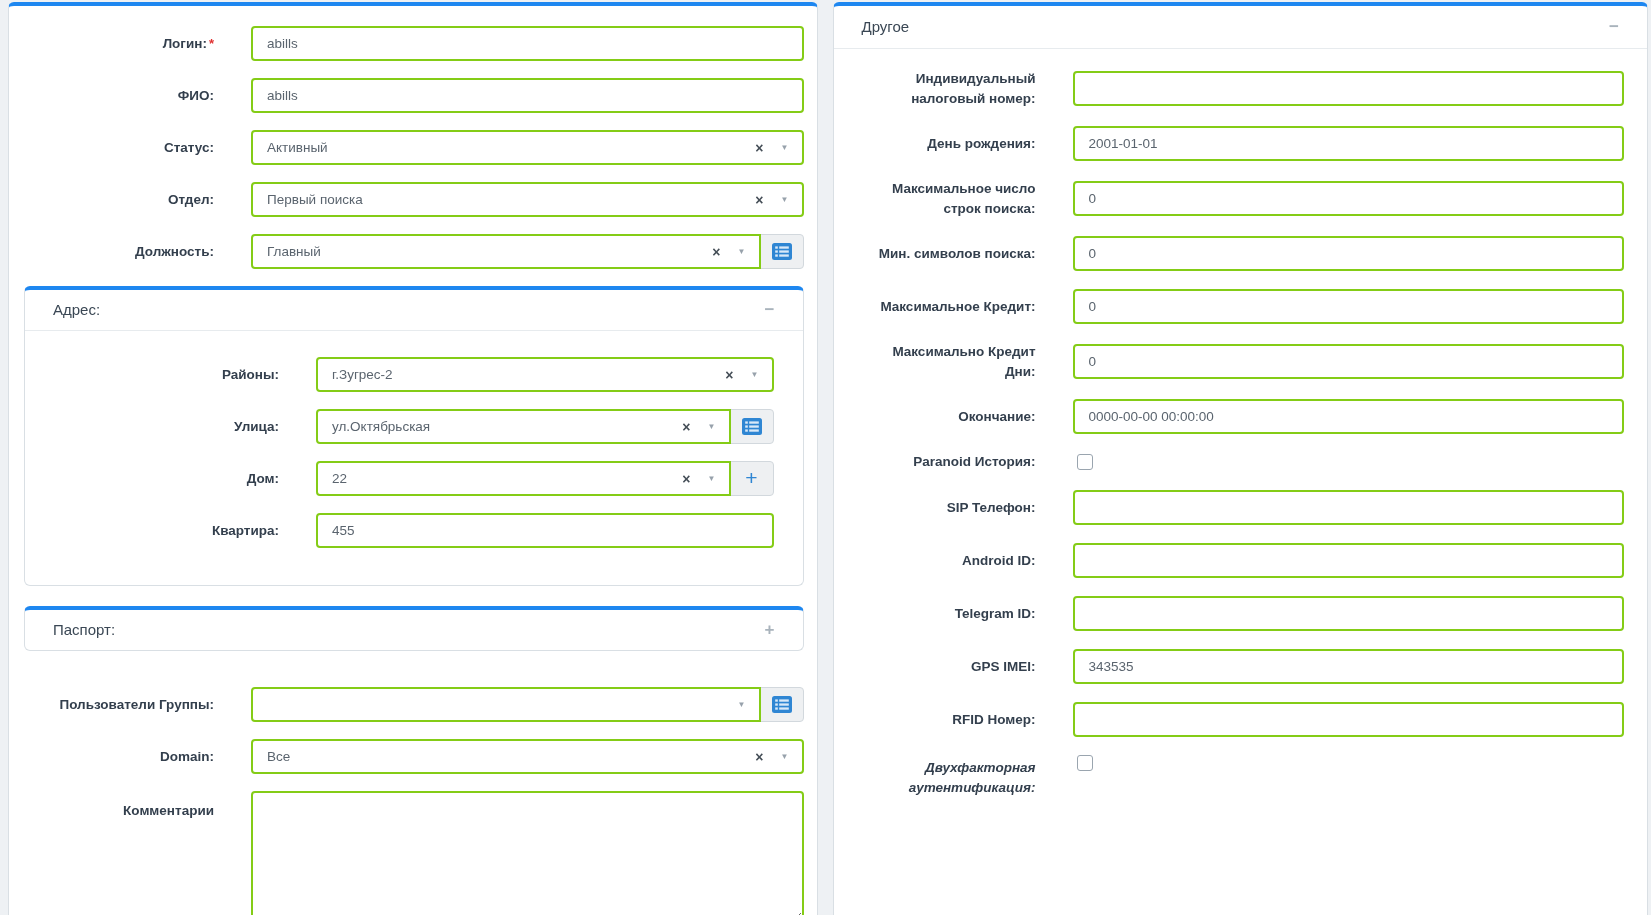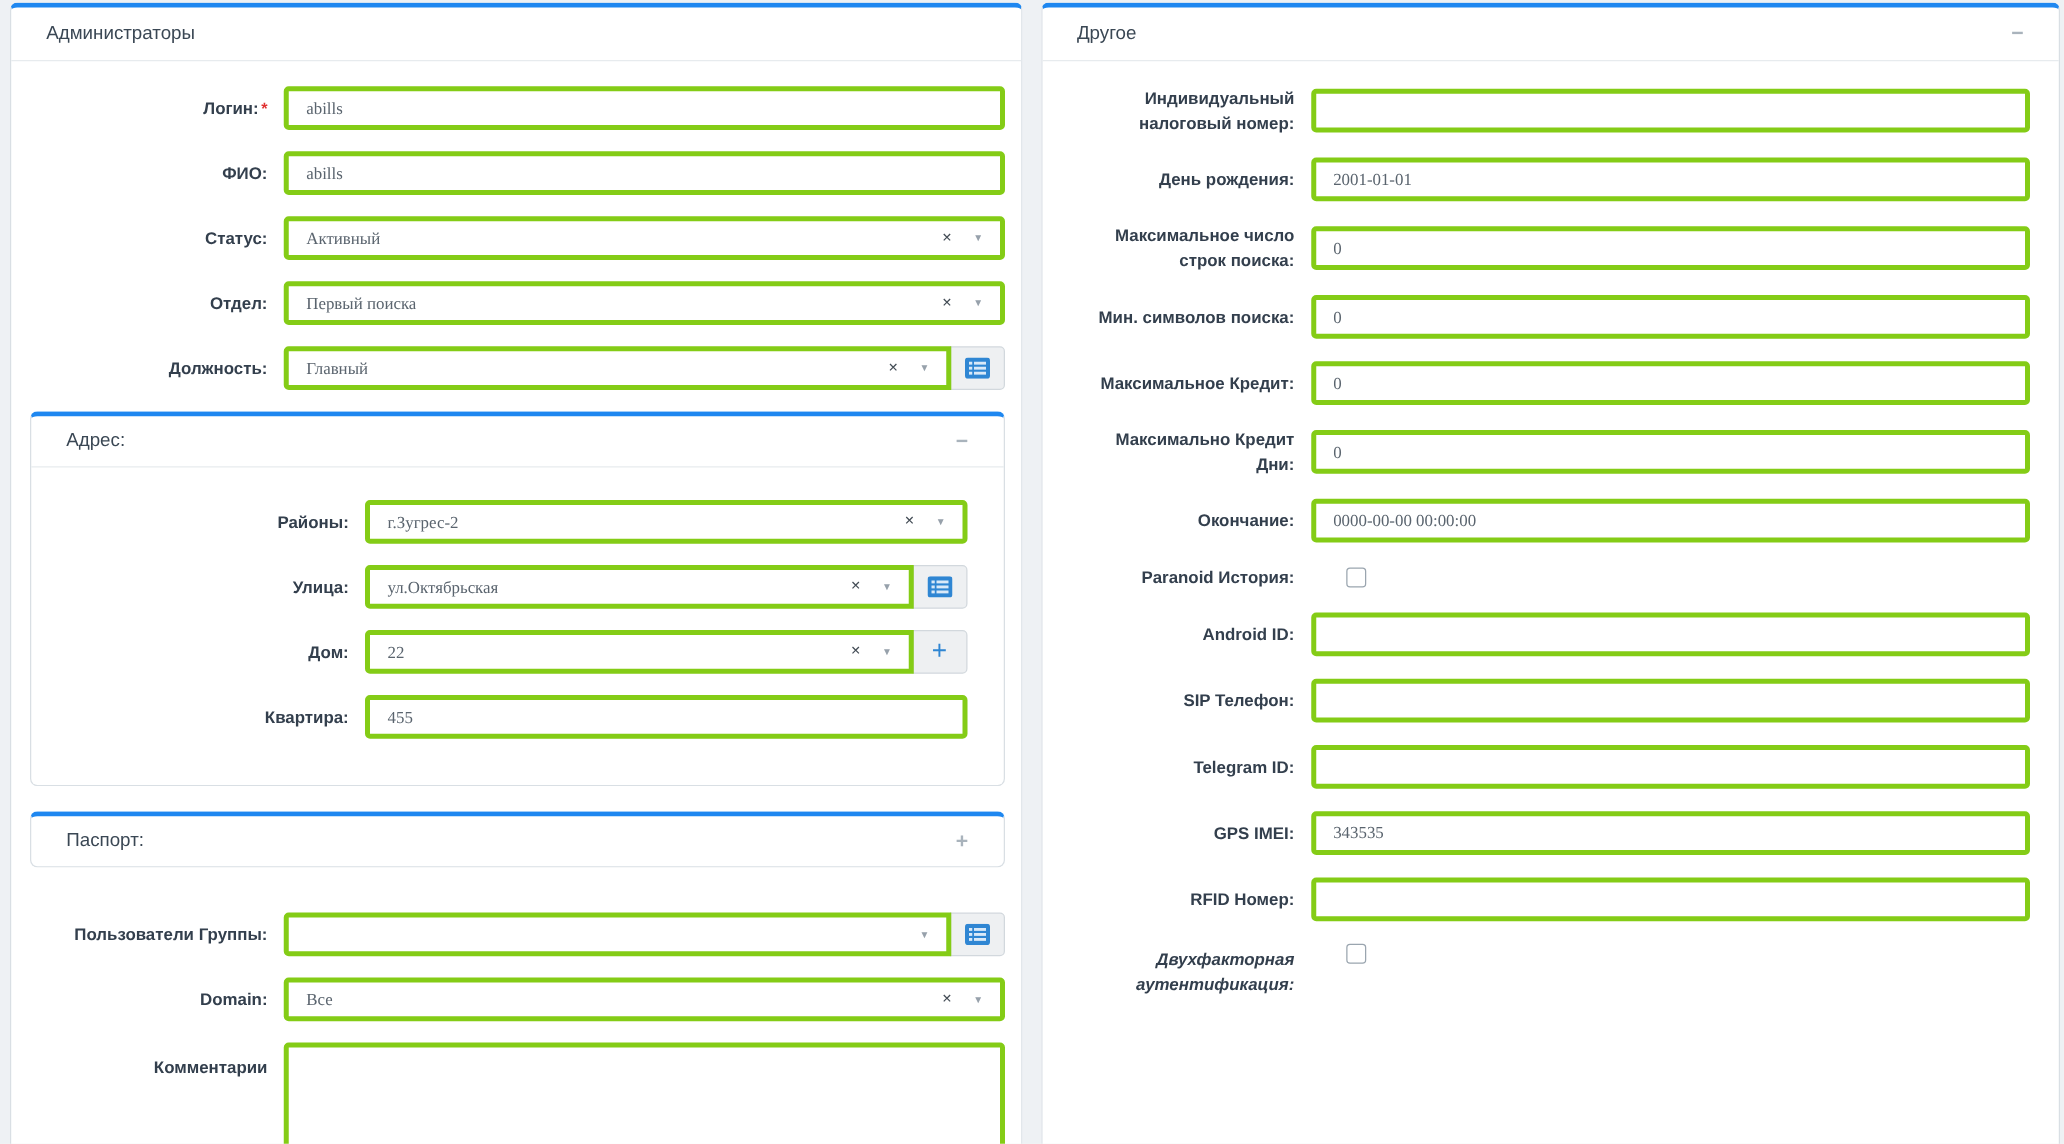--- a/index.html
+++ b/index.html
@@ -42,25 +42,25 @@
     line-height: 1.45;
   }
   .panel-right .flabel { width: 215px; flex: 0 0 215px; padding-left: 40px; }
   .fvalue { flex: 1; margin-right: 13px; display: flex; align-items: stretch; position: relative; }
   .panel-right .fvalue { margin-right: 23px; }
 
   .req-star { color: #e03131; margin-left: 2px; font-size: 13px; }
 
   input.txt, .selectbox, textarea.txtarea {
     width: 100%;
-    border: 4px solid #84cc16;
+    border: 2px solid #84cc16;
     border-radius: 4px;
     background: #fff;
-    font-family: Liberation Serif, serif;
-    font-size: 13.5px; color: #5a646e;
+    font-family: Liberation Sans, sans-serif;
+    font-size: 13.5px; color: #5a646e; margin-left: 24px;
   }
   input.txt { height: 35px; padding: 0 14px; outline: none; }
   .selectbox {
     height: 35px;
     display: flex; align-items: center;
     padding: 0 96px 0 14px;
     position: relative;
     cursor: pointer;
   }
   .sel-val { white-space: nowrap; overflow: hidden; }
@@ -113,23 +113,20 @@
   .frow-textarea .flabel { padding-top: 10px; }
 
   .list-ico { display: block; }
 </style>
 </head>
 <body>
 
 <div class="layout">
 
   <div class="panel panel-left">
-    <div class="panel-header">
-      <span>Администраторы</span>
-    </div>
     <div class="panel-body">
 
       <div class="frow">
         <div class="flabel"><span>Логин:</span><span class="req-star">*</span></div>
         <div class="fvalue">
           <input class="txt" type="text" value="abills" style="">
         </div>
       </div>
 
       <div class="frow">
@@ -353,28 +350,28 @@
       </div>
 
       <div class="frow frow-check">
         <div class="flabel">Paranoid История:</div>
         <div class="fvalue">
           <span class="checkbox"></span>
         </div>
       </div>
 
       <div class="frow">
+        <div class="flabel">SIP Телефон:</div>
+        <div class="fvalue">
+          <input class="txt" type="text" value="" style="">
+        </div>
+      </div>
+
+      <div class="frow">
         <div class="flabel">Android ID:</div>
-        <div class="fvalue">
-          <input class="txt" type="text" value="" style="">
-        </div>
-      </div>
-
-      <div class="frow">
-        <div class="flabel">SIP Телефон:</div>
         <div class="fvalue">
           <input class="txt" type="text" value="" style="">
         </div>
       </div>
 
 
       <div class="frow">
         <div class="flabel">Telegram ID:</div>
         <div class="fvalue">
           <input class="txt" type="text" value="" style="">

